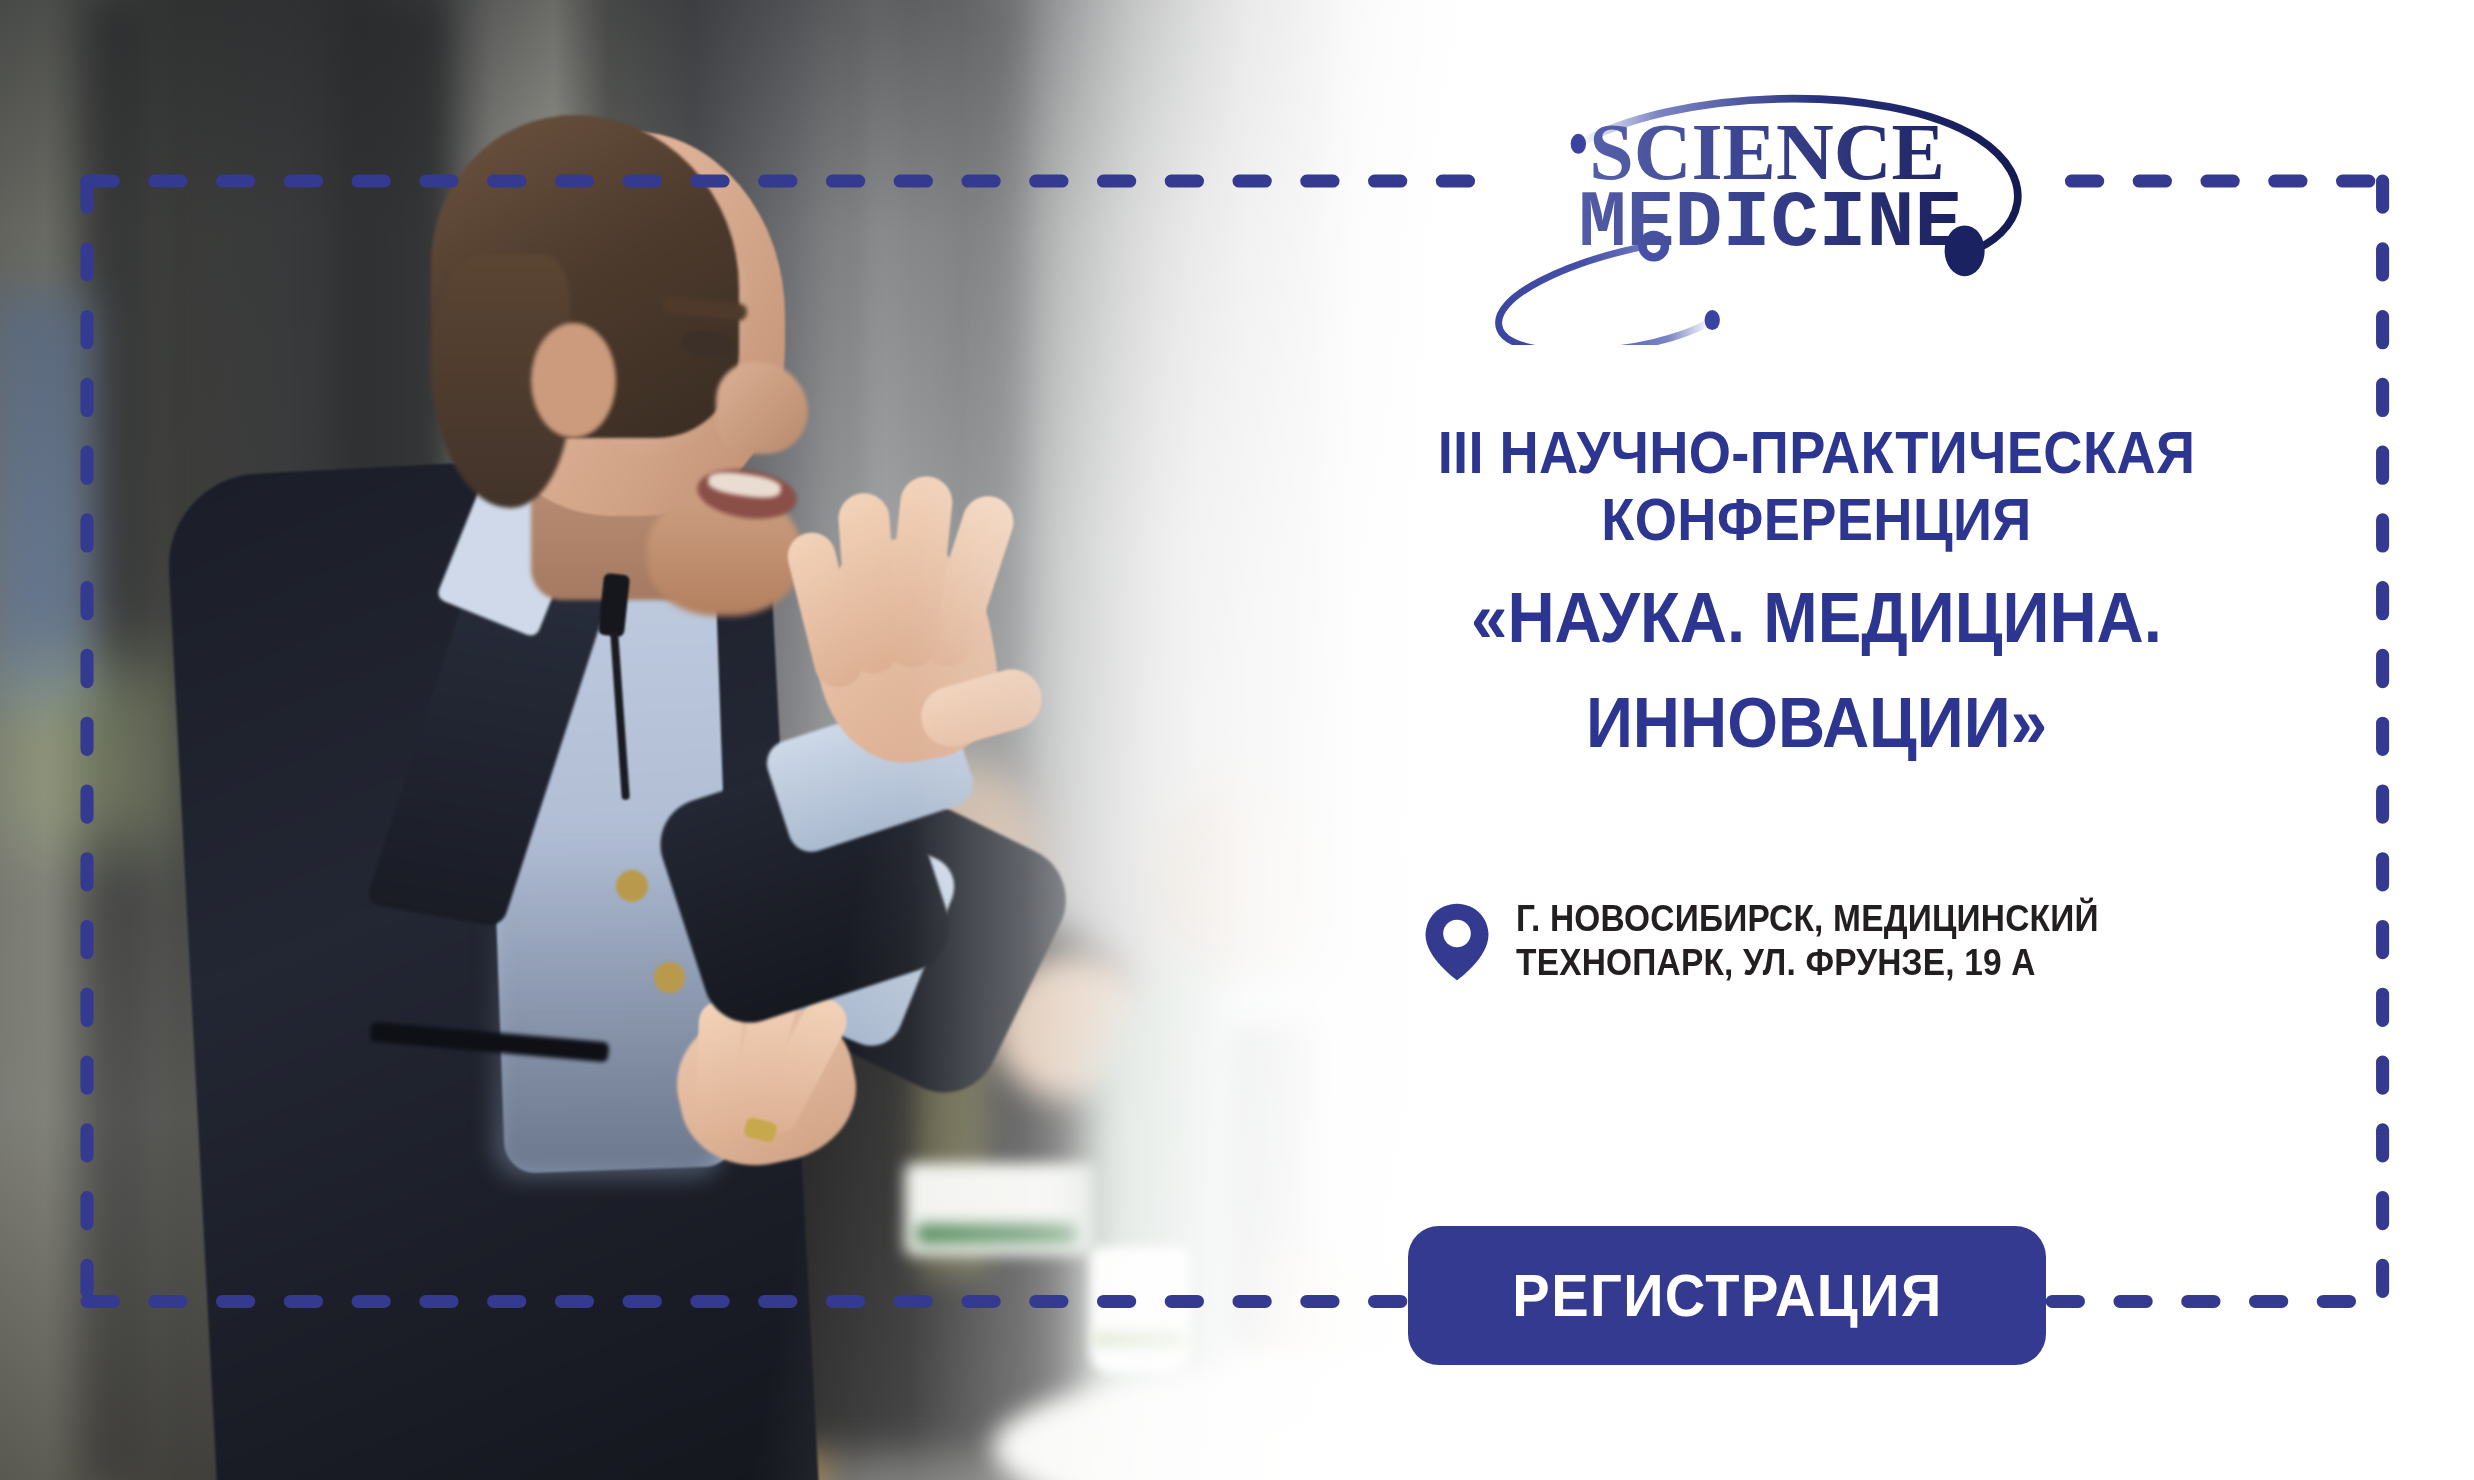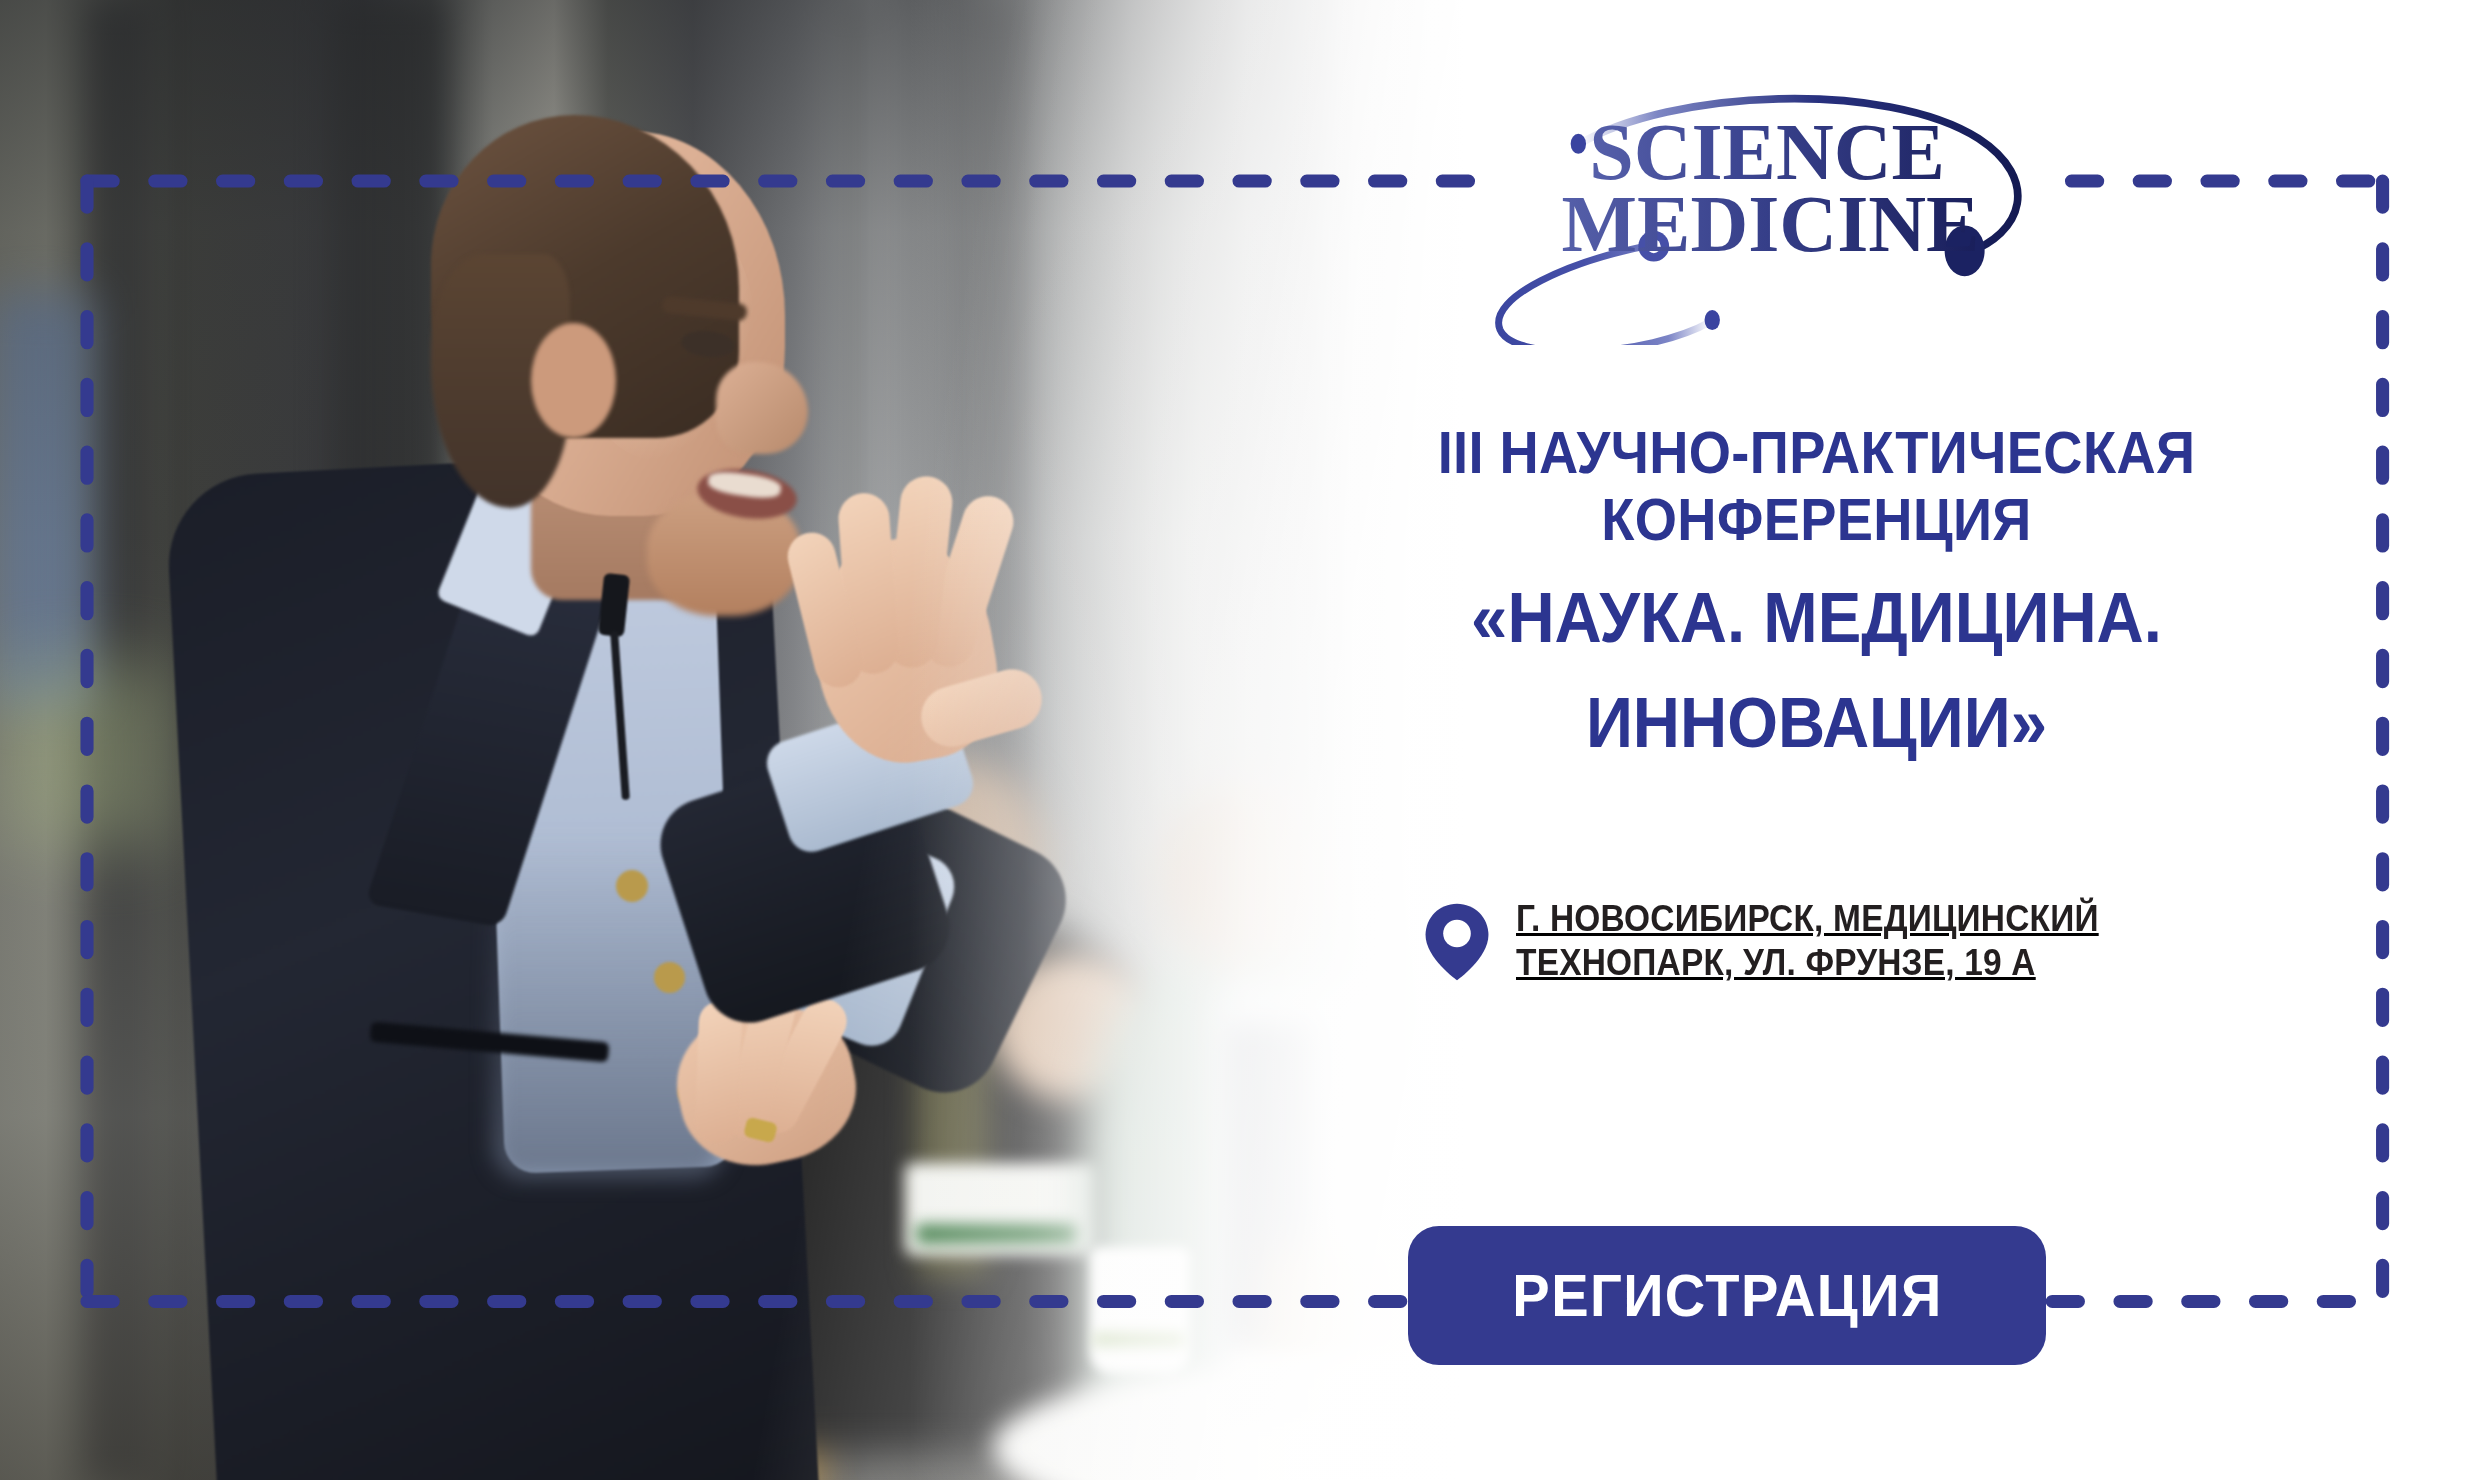--- a/index.html
+++ b/index.html
@@ -261,21 +261,21 @@
 
   
   .logo { position:absolute; left:1486px; top:52px; width:631px; height:293px; }
   .logo-svg { position:absolute; left:0; top:0; width:631px; height:293px; }
   .logo-line1 { position:absolute; left:77px; top:60px; width:408px; text-align:center;
     font-family:"Liberation Serif", serif; font-weight:700; font-size:80px; line-height:1;
     background:linear-gradient(90deg,#5a64ae 0%,#3b4490 45%,#1c2260 100%);
     -webkit-background-clip:text; background-clip:text; color:transparent;
   }
   .logo-line2 { position:absolute; left:46px; top:132px; width:477px; text-align:center;
-    font-family:Liberation Serif, serif; font-weight:700; font-size:80px; line-height:1;
+    font-family:Liberation Mono, monospace; font-weight:700; font-size:80px; line-height:1;
     background:linear-gradient(90deg,#5a64ae 0%,#353e88 50%,#151a54 100%);
     -webkit-background-clip:text; background-clip:text; color:transparent;
   }
 
   
   .content { position:absolute; left:1270px; top:0; width:1204px; height:1072px; }
 
   .headline {
     position:absolute; left:0px; top:420px; width:1093px;
     text-align:center;
@@ -290,21 +290,21 @@
   }
   .headline .big {
     display:block;
     font-size:71px;
     line-height:1.18;
     margin-top:21.6px;
     letter-spacing:0px;
   }
 
   .info-block { position:absolute; left:154px; top:897px; width:924px; }
-  .info-row { display:flex; align-items:flex-end; margin-bottom:40px;text-decoration:underline; }
+  .info-row { display:flex; align-items:flex-end; margin-bottom:40px; }
   .info-icon { width:92px; flex:0 0 92px; padding-top:4.6px; }
   .info-text {
     color:#231f20;
     font-family:"Liberation Sans", sans-serif;
     font-weight:700;
     font-size:36px;
     line-height:1.22;
     letter-spacing:0.2px;
     transform:scaleX(0.93);
     transform-origin:left top;

